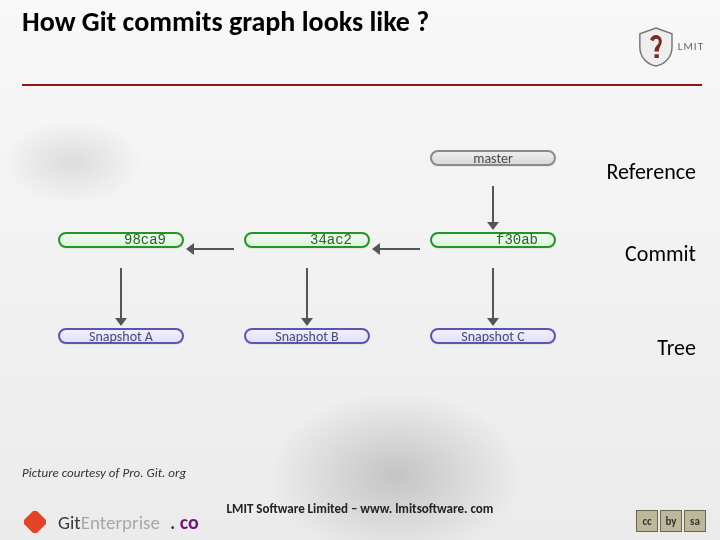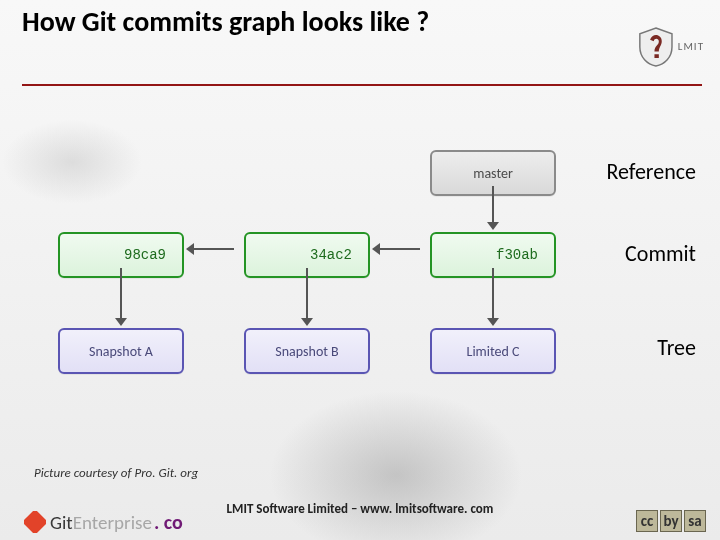--- a/index.html
+++ b/index.html
@@ -59,23 +59,23 @@
   }
 
   
   .diagram {
     position: absolute;
     left: 58px; top: 150px;
     width: 500px; height: 300px;
   }
   .node {
     position: absolute;
-    width: 126px; height: 46px;
+    width: 126px; height: 16px;
     border: 2px solid;
-    border-radius: 6px;
+    border-radius: 12px;
     display: flex; align-items: center; justify-content: center;
     font-size: 14px;
     box-shadow: 0 1px 0 rgba(0,0,0,0.05);
   }
   .node.ref {
     background: linear-gradient(#ededed, #d9d9d9);
     border-color: #8a8a8a;
     color: #4c4c4c;
   }
   .node.commit {
@@ -141,35 +141,34 @@
     color: #000;
   }
 
   
   .courtesy {
     position: absolute;
     left: 22px; bottom: 60px;
     font-style: italic;
     font-size: 13px;
     color: #333;
-    margin-left: 12px;
   }
 
   
   .footer {
     position: absolute;
     left: 0; right: 0; bottom: 0;
     height: 48px;
     display: flex; align-items: center;
   }
   .brand {
     position: absolute;
     left: 24px; bottom: 6px;
     display: flex; align-items: center;
-    gap: 4px;
+    gap: 12px;
   }
   .brand .git-icon {
     width: 22px; height: 22px;
   }
   .brand .git-text {
     font-size: 19px;
     color: #a7a7a7;
     font-weight: 400;
   }
   .brand .git-text .git { color: #3a3a3a; }
@@ -190,21 +189,21 @@
   .cc {
     position: absolute;
     right: 14px; bottom: 8px;
     display: flex; gap: 2px;
   }
   .cc .chip {
     width: 22px; height: 22px;
     background: #bdb89a;
     border: 1px solid #6a6650;
     display: flex; align-items: center; justify-content: center;
-    font-size: 15px; font-weight: bold;
+    font-size: 11px; font-weight: bold;
     color: #333;
   }
 </style>
 </head>
 <body>
 
 <div class="slide">
 
   <div class="title-wrap">
     <div class="title">How Git commits graph looks like ?</div>
@@ -249,21 +248,21 @@
     <div class="arrow v down" style="left:249px; top:118px; height:50px;"></div>
     <div class="arrow v down" style="left:435px; top:118px; height:50px;"></div>
 
     <div class="node tree col1 rowT">
       <span>Snapshot A</span>
     </div>
     <div class="node tree col2 rowT">
       <span>Snapshot B</span>
     </div>
     <div class="node tree col3 rowT">
-      <span>Limited C</span>
+      <span>Snapshot C</span>
     </div>
   </div>
 
   <div class="courtesy">Picture courtesy of  Pro. Git. org</div>
 
   <div class="footer">
     <div class="brand">
       <svg class="git-icon" viewBox="0 0 24 24">
         <rect x="2" y="2" width="20" height="20" rx="3" transform="rotate(45 12 12)" fill="#e24329"></rect>
       </svg>

